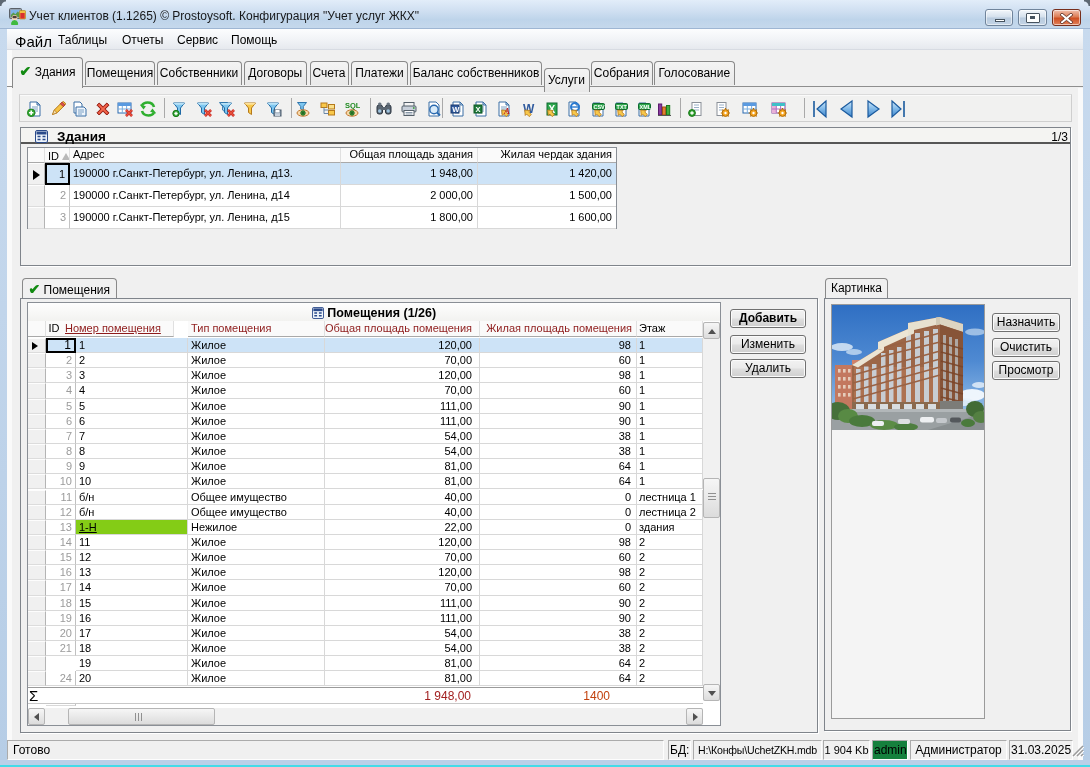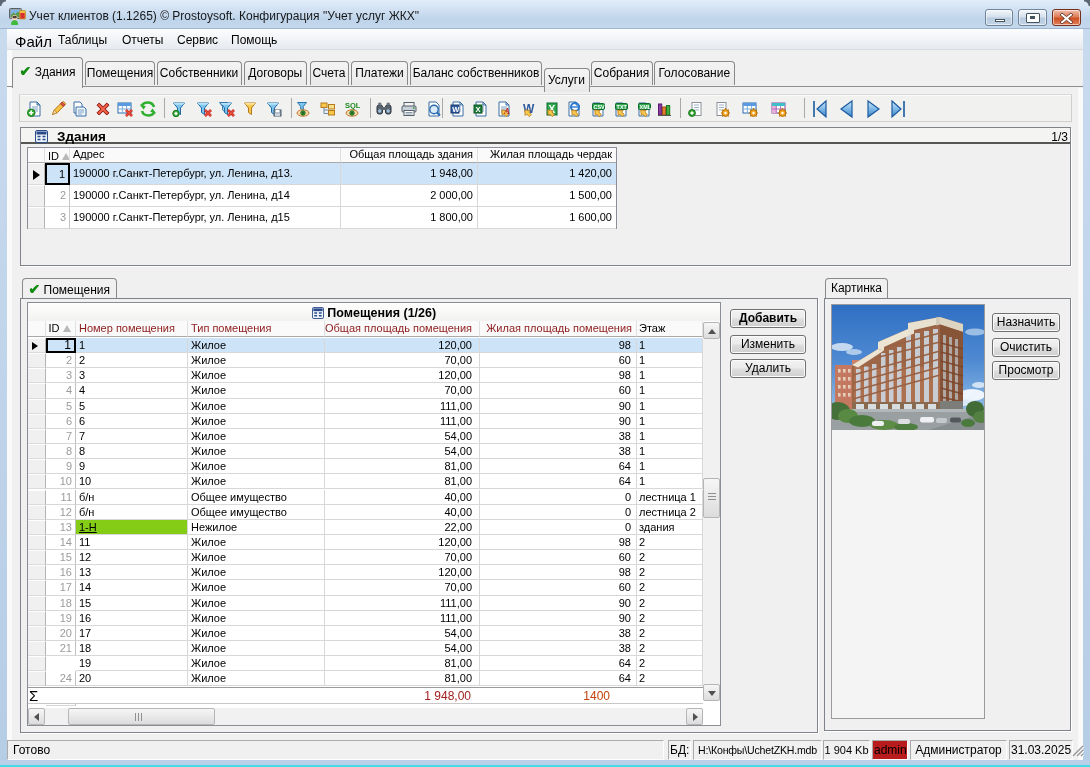--- a/index.html
+++ b/index.html
@@ -323,21 +323,21 @@
     <rect x="1.5" y="1.5" width="10" height="3" fill="#2a4a8a"></rect>
     <path d="M2.5 6.5 h3 M7.5 6.5 h3 M2.5 9.5 h3 M7.5 9.5 h3" stroke="#2a4a8a" stroke-width="1.4"></path>
   </svg>
 <div class="abs" style="left:57px;top:129px;font-size:13.5px;font-weight:bold;">Здания</div>
 <div class="abs" style="left:1020px;top:130px;width:48px;text-align:right;font-size:12px;">1/3</div>
 <div class="abs" style="left:27px;top:147px;width:590px;height:82px;border:1px solid #8a8f96;background:#fff;"></div>
 <div class="hdrc" style="left:28px;top:148px;width:17px;height:15px;"></div>
 <div class="hdrc" style="left:45px;top:148px;width:25px;height:15px;font-size:11px;padding:2px 0 0 3px;">ID&nbsp;<span style="display:inline-block;width:0;height:0;border-left:4px solid transparent;border-right:4px solid transparent;border-bottom:7px solid #b8b8b8;position:relative;top:0px;"></span></div>
 <div class="hdrc" style="left:70px;top:148px;width:271px;height:15px;font-size:11px;padding:0 0 0 3px;">Адрес</div>
 <div class="hdrc num" style="left:341px;top:148px;width:137px;height:15px;font-size:11px;padding:0 4px 0 0;">Общая площадь здания</div>
-<div class="hdrc num" style="left:478px;top:148px;width:138px;height:15px;font-size:11px;padding:0 4px 0 0;border-right:none;">Жилая площадь чердак</div>
+<div class="hdrc num" style="left:478px;top:148px;width:138px;height:15px;font-size:11px;padding:0 4px 0 0;border-right:none;">Жилая чердак здания</div>
 <div class="selc" style="left:28px;top:163px;width:17px;height:22px;">
     <div style="position:absolute;left:5px;top:6px;width:0;height:0;border-top:5px solid transparent;border-bottom:5px solid transparent;border-left:7px solid #000;"></div>
   </div>
 <div class="abs" style="left:45px;top:163px;width:25px;height:22px;background:#cde3f7;border:2px solid #000;font-size:11px;text-align:right;padding:3px 3px 0 0;">1</div>
 <div class="cell" style="left:70px;top:163px;width:271px;height:22px;background:#cde3f7;font-size:11px;padding:4px 0 0 3px;">190000 г.Санкт-Петербург, ул. Ленина, д13.</div>
 <div class="cell num" style="left:341px;top:163px;width:137px;height:22px;background:#cde3f7;font-size:11px;padding:4px 4px 0 0;">1&nbsp;948,00</div>
 <div class="cell num" style="left:478px;top:163px;width:138px;height:22px;background:#cde3f7;font-size:11px;padding:4px 4px 0 0;border-right:none;">1&nbsp;420,00</div>
 <div class="selc" style="left:28px;top:185px;width:17px;height:22px;"></div>
 <div class="cell num" style="left:45px;top:185px;width:25px;height:22px;font-size:11px;color:#9b9b9b;padding:4px 3px 0 0;border-right-color:#c4c4c4;">2</div>
 <div class="cell" style="left:70px;top:185px;width:271px;height:22px;background:#fff;font-size:11px;padding:4px 0 0 3px;">190000 г.Санкт-Петербург, ул. Ленина, д14</div>
@@ -351,21 +351,21 @@
 <div class="tab" style="left:21.5px;top:278px;width:95.5px;height:23px;line-height:21px;"><span style="color:#118a11;font-weight:bold;font-size:14px;">✔</span> Помещения</div>
 <div class="panel" style="left:20px;top:298px;width:798px;height:435px;"></div>
 <div class="abs" style="left:27px;top:302px;width:694px;height:424px;border:1px solid #8a8f96;background:#fff;"></div>
 <div class="abs" style="left:28px;top:303px;width:692px;height:18px;background:linear-gradient(180deg,#fefefe,#f2f2f0);text-align:center;font-weight:bold;font-size:12.5px;padding-top:2px;"><svg style="position:relative;top:2px" width="12" height="12" viewBox="0 0 13 13">
       <rect x="0.5" y="0.5" width="12" height="12" rx="1.5" fill="#eef4fb" stroke="#2a4a8a"></rect>
       <rect x="1.5" y="1.5" width="10" height="3" fill="#2a4a8a"></rect>
       <path d="M2.5 6.5 h3 M7.5 6.5 h3 M2.5 9.5 h3 M7.5 9.5 h3" stroke="#2a4a8a" stroke-width="1.4"></path>
     </svg> Помещения (1/26)</div>
 <div class="hdrc" style="left:28px;top:321px;width:17.5px;height:16px;"></div>
 <div class="hdrc" style="left:45.5px;top:321px;width:30.5px;height:16px;padding:1px 0 0 3px;">ID&nbsp;<span style="display:inline-block;width:0;height:0;border-left:4px solid transparent;border-right:4px solid transparent;border-bottom:7px solid #b8b8b8;"></span></div>
-<div class="hdrc" style="left:76px;top:321px;width:112px;height:16px;padding:1px 0 12px 3px;color:#8e1b1b;">Номер помещения</div>
+<div class="hdrc" style="left:62px;top:321px;width:112px;height:16px;padding:1px 0 12px 3px;color:#8e1b1b;text-decoration:underline;">Номер помещения</div>
 <div class="hdrc" style="left:188px;top:321px;width:137px;height:16px;padding:1px 0 0 3px;color:#8e1b1b;">Тип помещения</div>
 <div class="hdrc num" style="left:325px;top:321px;width:155px;height:16px;padding:1px 7px 0 0;color:#8e1b1b;">Общая площадь помещения</div>
 <div class="hdrc num" style="left:480px;top:321px;width:157px;height:16px;padding:1px 4px 0 0;color:#8e1b1b;">Жилая площадь помещения</div>
 <div class="hdrc" style="left:637px;top:321px;width:66px;height:16px;padding:1px 0 0 2px;">Этаж</div>
 <div class="selc" style="left:28px;top:338.00px;width:17.5px;height:15.15px;">
     <div style="position:absolute;left:4px;top:3px;width:0;height:0;border-top:4.5px solid transparent;border-bottom:4.5px solid transparent;border-left:6px solid #000;"></div>
   </div>
 <div class="abs" style="left:45.5px;top:338.00px;width:30.5px;height:15.15px;background:#cde3f7;border:2px solid #000;text-align:right;padding:0 3px 0 0;line-height:11px;">1</div>
 <div class="cell" style="left:76px;top:338.00px;width:112px;height:15.15px;background:#cde3f7;padding:1px 0 0 3px;">1</div>
 <div class="cell" style="left:188px;top:338.00px;width:137px;height:15.15px;background:#cde3f7;padding:1px 0 0 3px;">Жилое</div>
@@ -683,18 +683,18 @@
 <rect x="40" y="116" width="12" height="5" rx="2" fill="#eef0f2"></rect>
 </g>
 </svg>
 <div class="btn" style="left:992px;top:313px;width:68px;height:19px;line-height:17px;">Назначить</div>
 <div class="btn" style="left:992px;top:338px;width:68px;height:19px;line-height:17px;">Очистить</div>
 <div class="btn" style="left:992px;top:361px;width:68px;height:19px;line-height:17px;">Просмотр</div>
 <div class="abs" style="left:7.0px;top:740px;width:657.0px;height:20px;background:#f0f0f0;border:1px solid;border-color:#ababab #fdfdfd #fdfdfd #ababab;padding:2px 5px 0 5px;overflow:hidden;white-space:nowrap;text-align:left;">Готово</div>
 <div class="abs" style="left:668.0px;top:740px;width:23.0px;height:20px;background:#f0f0f0;border:1px solid;border-color:#ababab #fdfdfd #fdfdfd #ababab;padding:2px 1px 0 1px;overflow:hidden;white-space:nowrap;text-align:center;">БД:</div>
 <div class="abs" style="left:693.0px;top:740px;width:129.0px;height:20px;background:#f0f0f0;border:1px solid;border-color:#ababab #fdfdfd #fdfdfd #ababab;padding:2px 0px 0 0px;overflow:hidden;white-space:nowrap;text-align:center;"><span style="font-size:10.6px;letter-spacing:-0.2px">H:\Конфы\UchetZKH.mdb</span></div>
 <div class="abs" style="left:823.0px;top:740px;width:47.0px;height:20px;background:#f0f0f0;border:1px solid;border-color:#ababab #fdfdfd #fdfdfd #ababab;padding:2px 0px 0 0px;overflow:hidden;white-space:nowrap;text-align:center;"><span style="font-size:11px">1 904 Kb</span></div>
-<div class="abs" style="left:872.0px;top:740px;width:36.0px;height:20px;background:#b91c1c;border:1px solid;border-color:#ababab #fdfdfd #fdfdfd #ababab;padding:2px 1px 0 1px;overflow:hidden;white-space:nowrap;text-align:center;">admin</div>
+<div class="abs" style="left:872.0px;top:740px;width:36.0px;height:20px;background:#15803d;border:1px solid;border-color:#ababab #fdfdfd #fdfdfd #ababab;padding:2px 1px 0 1px;overflow:hidden;white-space:nowrap;text-align:center;">admin</div>
 <div class="abs" style="left:910.0px;top:740px;width:97.0px;height:20px;background:#f0f0f0;border:1px solid;border-color:#ababab #fdfdfd #fdfdfd #ababab;padding:2px 1px 0 1px;overflow:hidden;white-space:nowrap;text-align:center;">Администратор</div>
 <div class="abs" style="left:1009.0px;top:740px;width:64.0px;height:20px;background:#f0f0f0;border:1px solid;border-color:#ababab #fdfdfd #fdfdfd #ababab;padding:2px 1px 0 1px;overflow:hidden;white-space:nowrap;text-align:center;">31.03.2025</div>
 <svg class="abs" style="left:1071px;top:744px" width="14" height="14" viewBox="0 0 14 14">
 <path d="M12 2 L2 12 M12 6 L6 12 M12 10 L10 12" stroke="#9a9a9a" stroke-width="1.5"></path>
 <path d="M13 3 L3 13 M13 7 L7 13 M13 11 L11 13" stroke="#fdfdfd" stroke-width="1"></path>
 </svg>
 </body></html>

